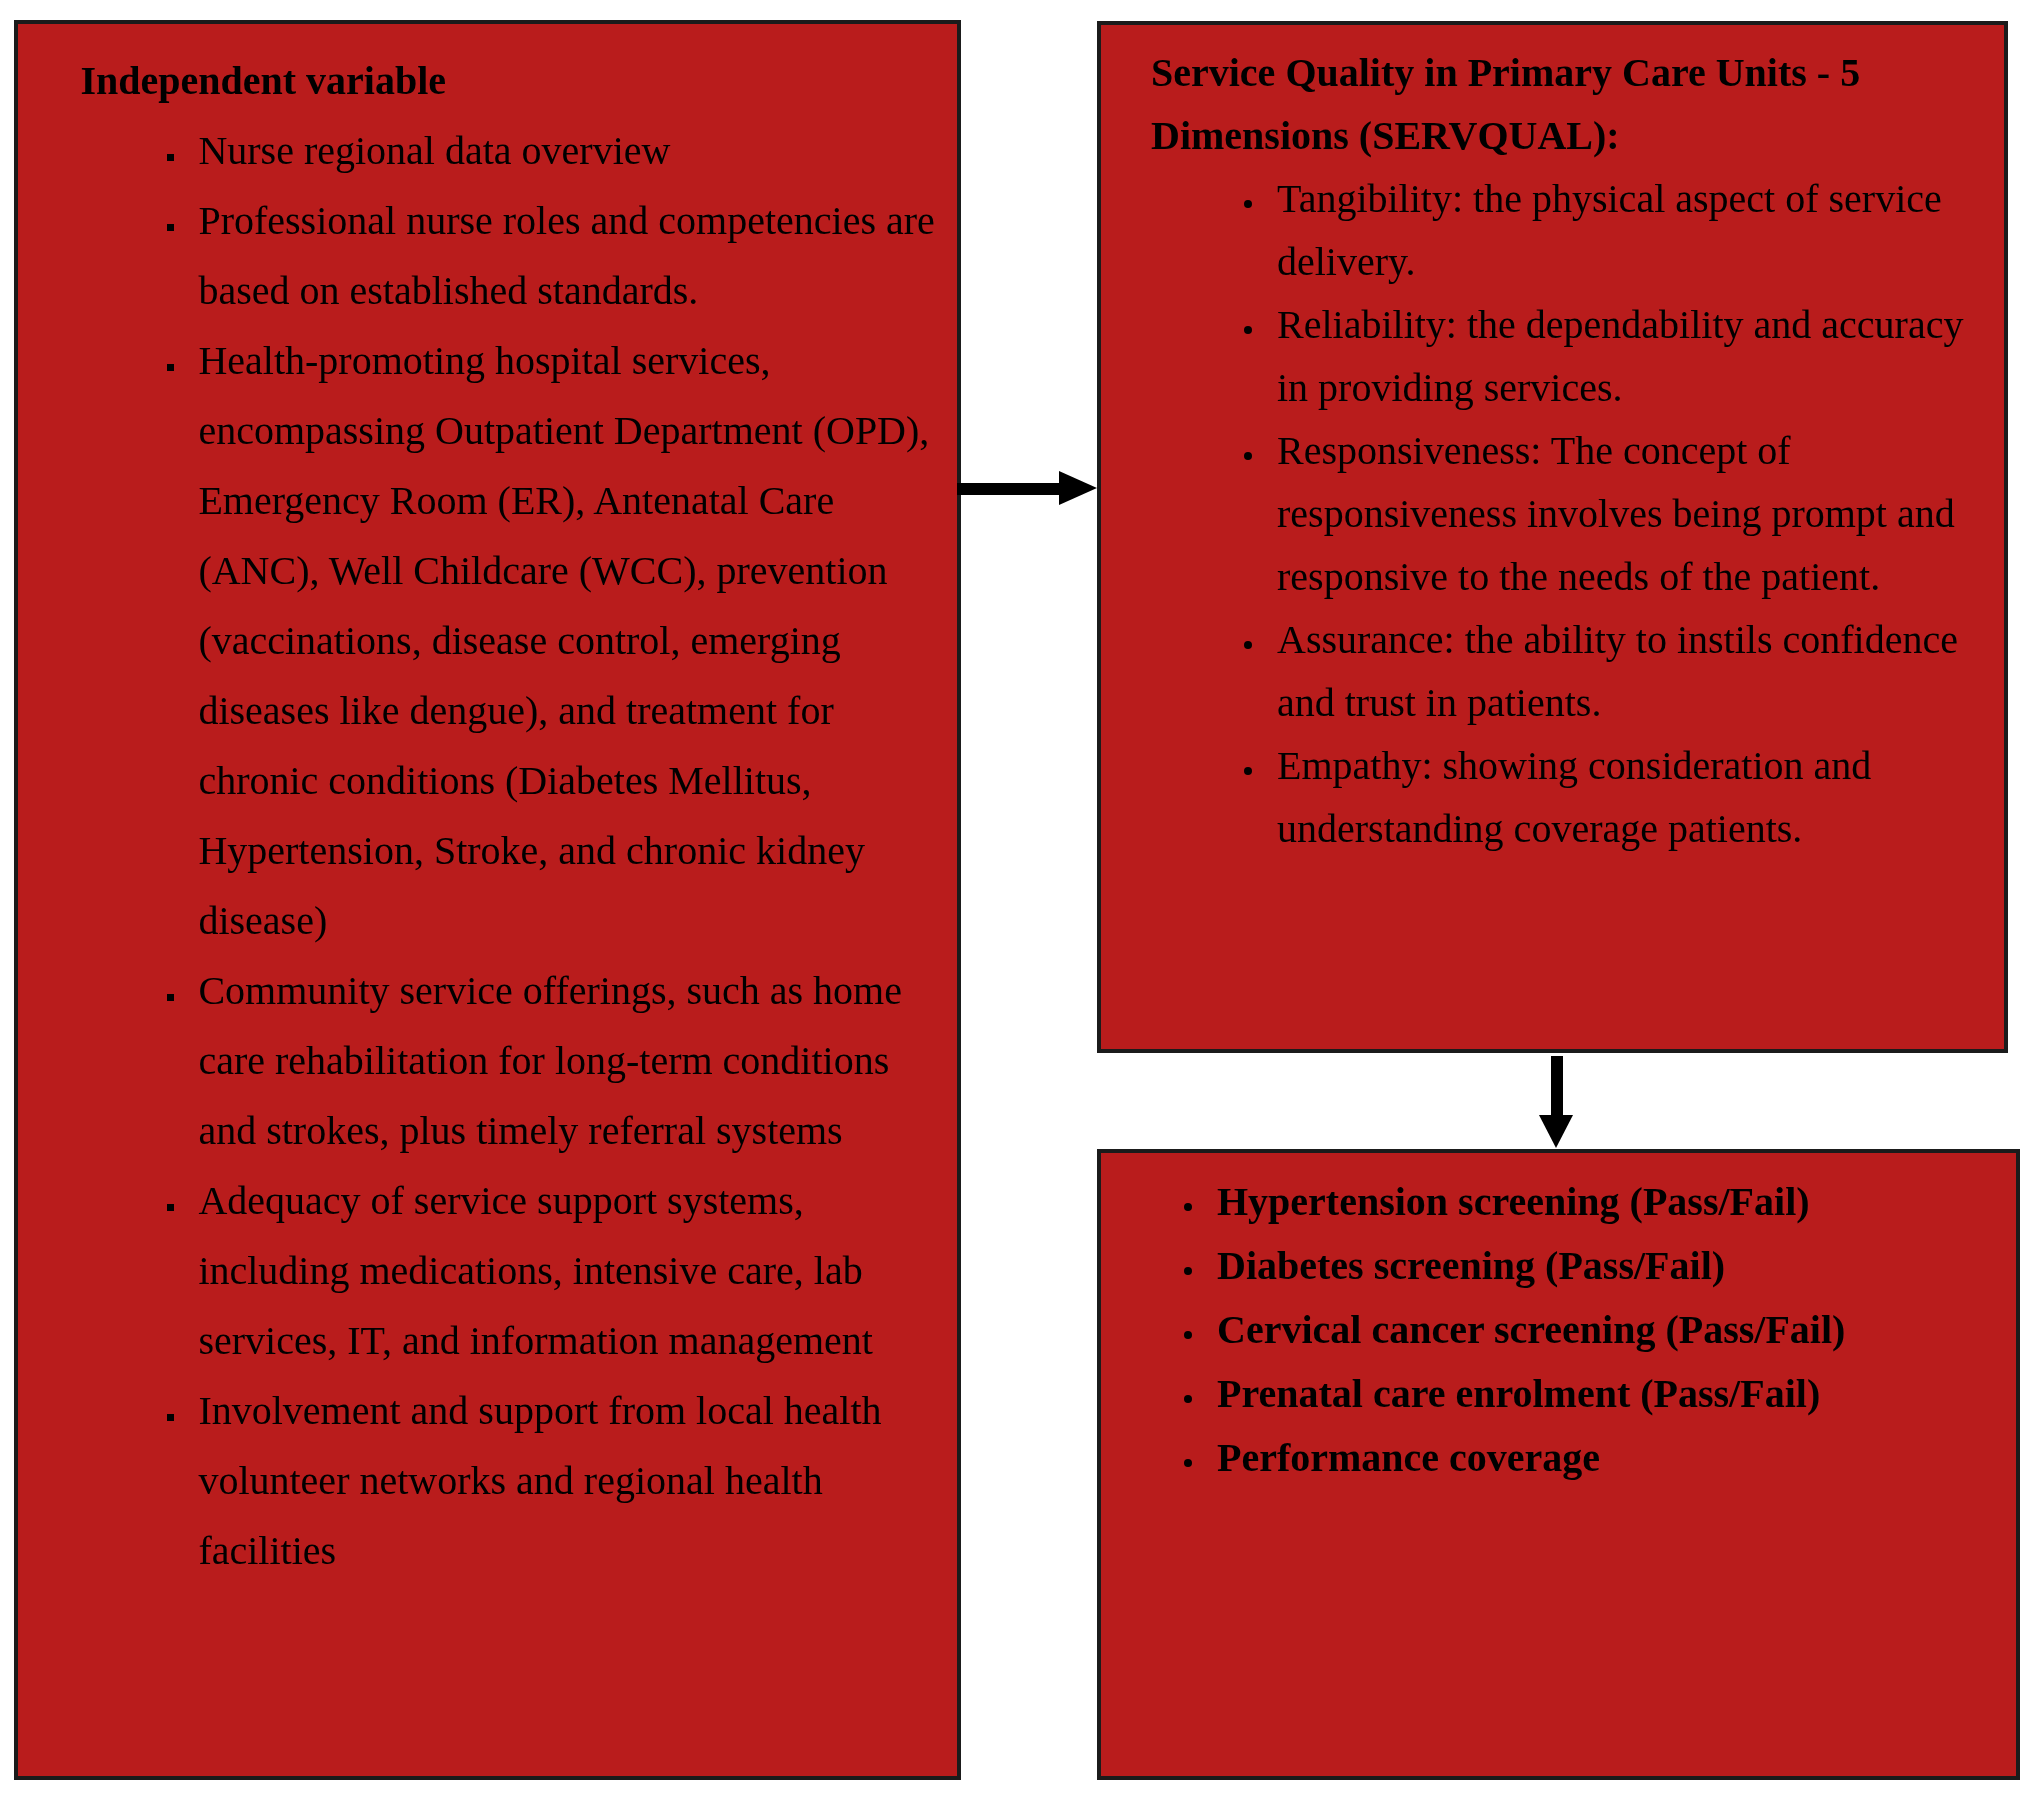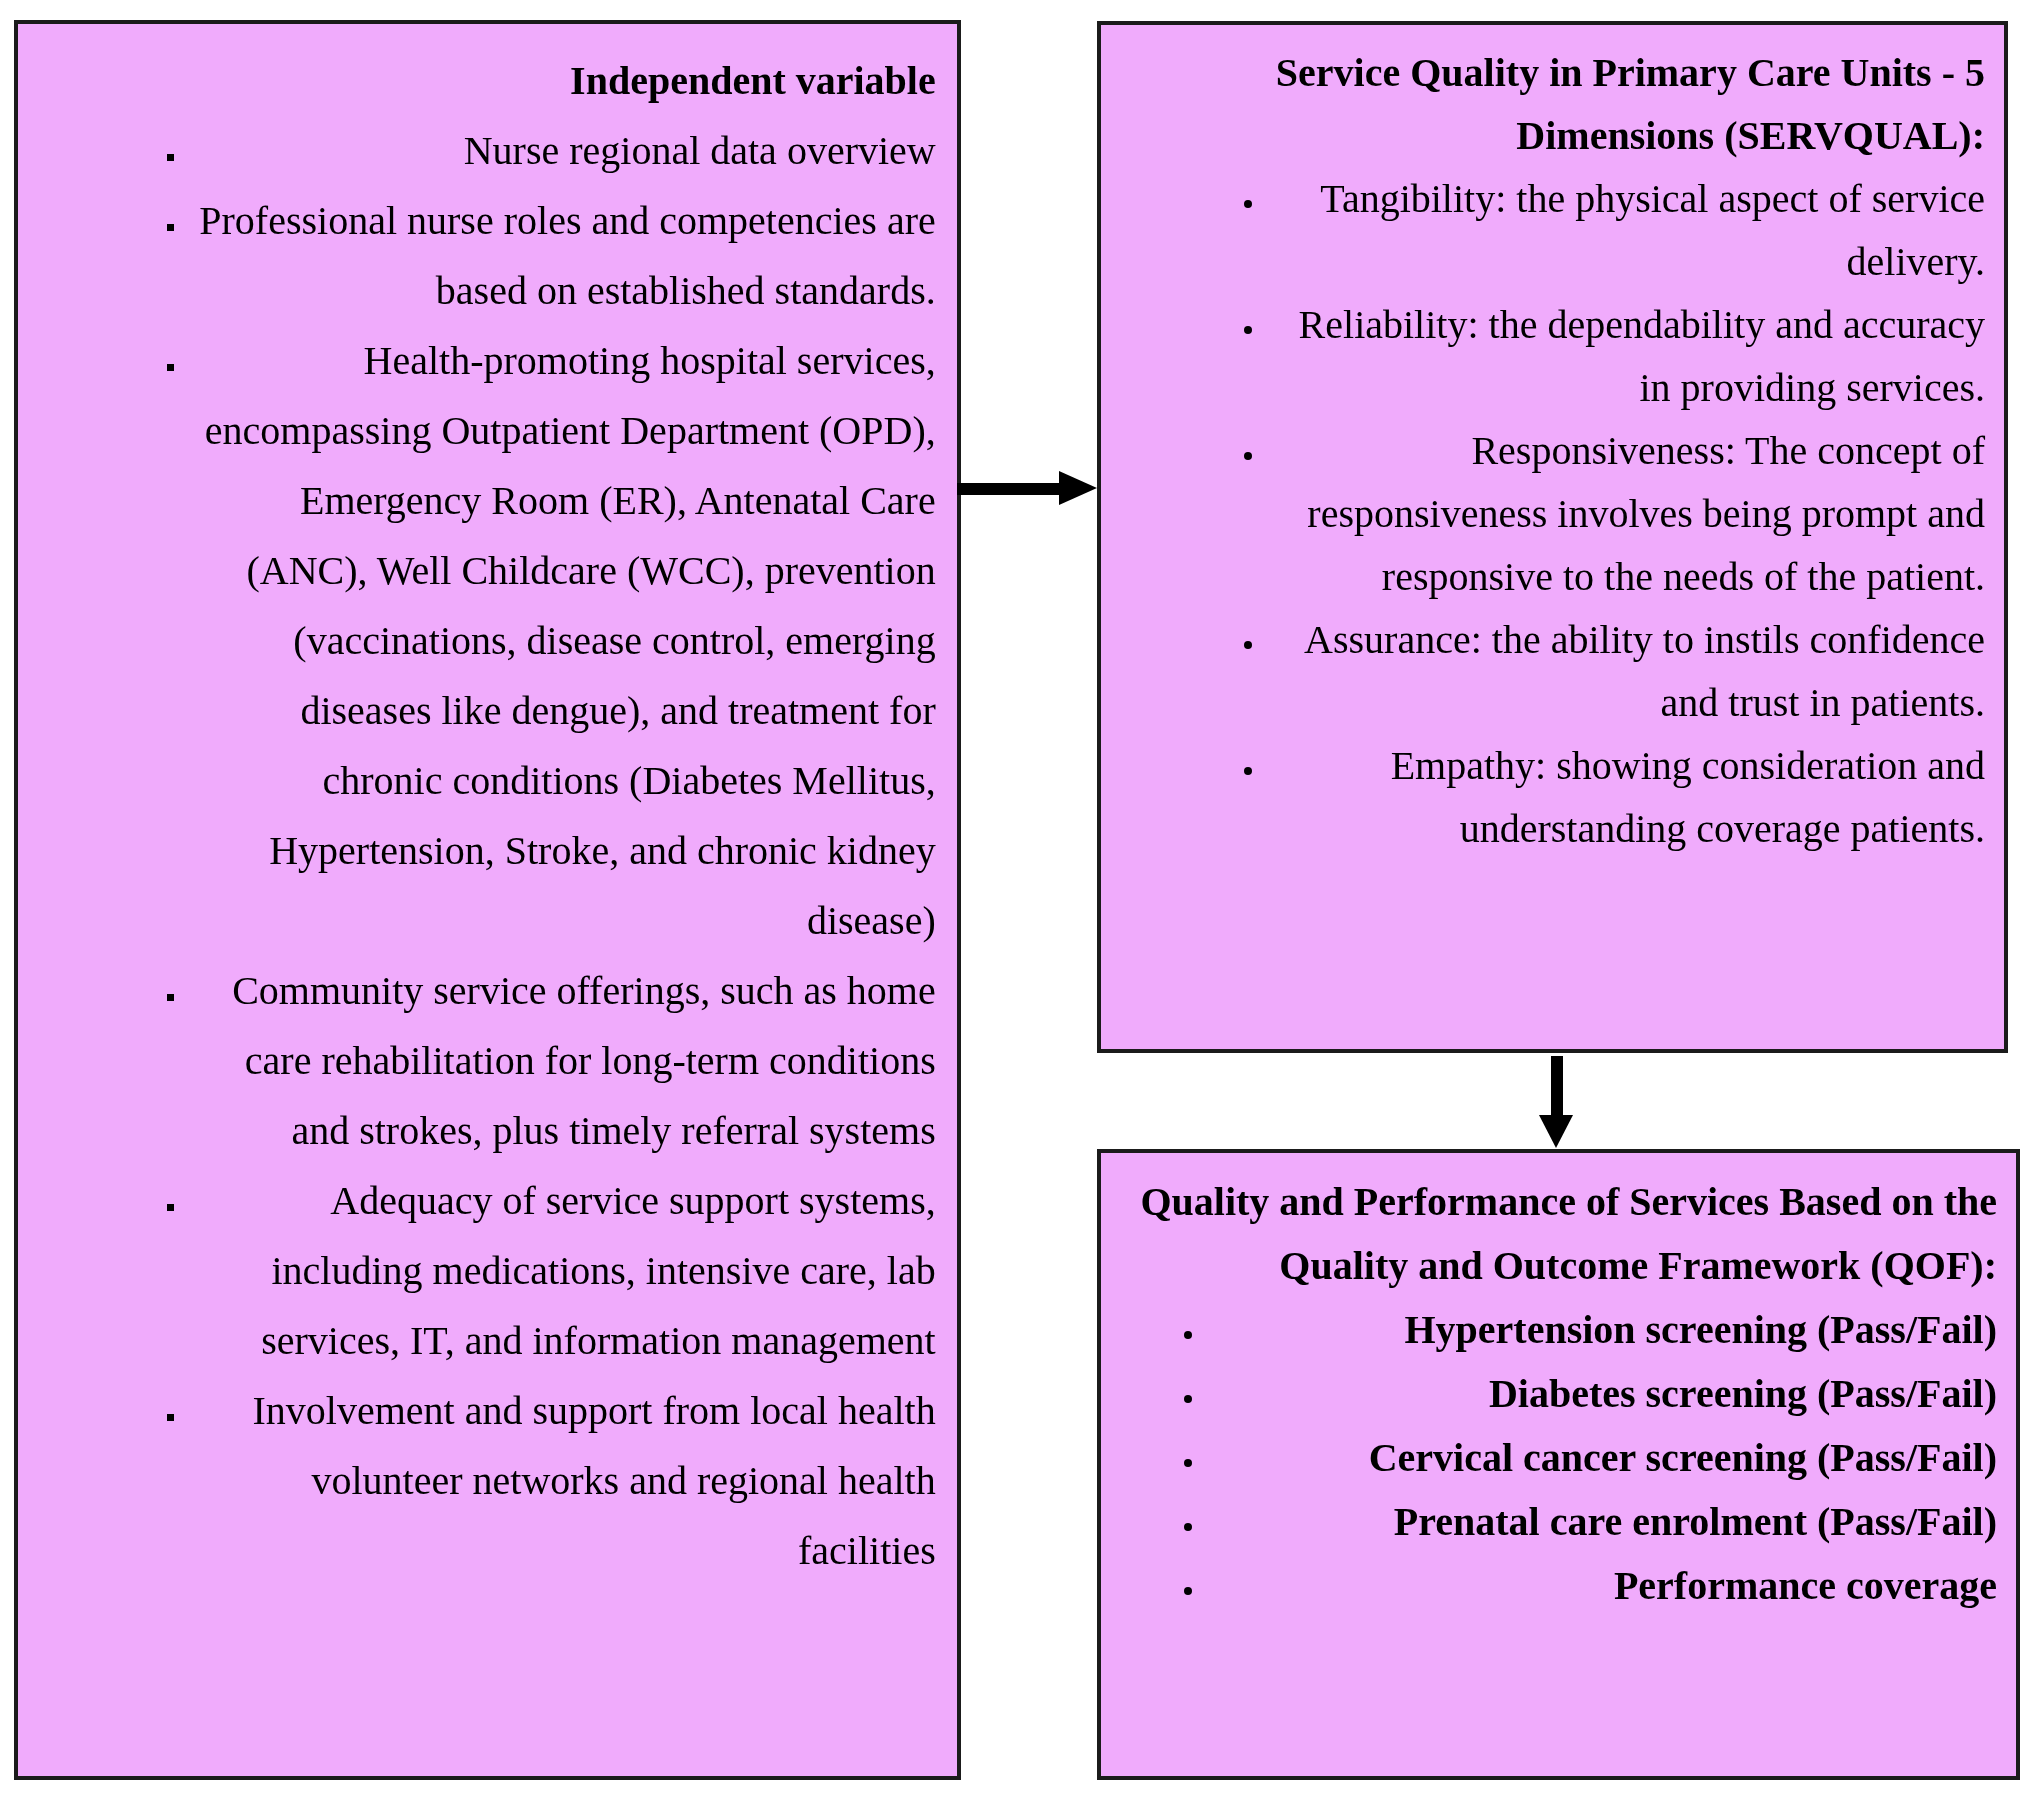--- a/index.html
+++ b/index.html
@@ -12,22 +12,21 @@
     width: 2035px;
     height: 1809px;
     background: #ffffff;
     font-family: "Liberation Serif", "DejaVu Serif", serif;
     color: #000000;
   }
   .box {
     position: absolute;
     box-sizing: border-box;
     border: 4.3px solid #1b1b1b;
-    background: #f0abfc;
-    text-align: right;
+    background: #b91c1c;
   }
   .box-title {
     font-weight: bold;
   }
   .box ul {
     margin: 0;
   }
   .box li {
     padding-left: 10px;
   }
@@ -161,21 +160,20 @@
         <li>Empathy: showing consideration and understanding coverage patients.</li>
       </ul>
   </div>
 
   <div id="arrow-down" class="arrow">
     <div class="shaft"></div>
     <div class="head"></div>
   </div>
 
   <div id="box-qof" class="box">
-    <div class="box-title">Quality and Performance of Services Based on the Quality and Outcome Framework (QOF):</div>
     <ul>
         <li>Hypertension screening (Pass/Fail)</li>
         <li>Diabetes screening (Pass/Fail)</li>
         <li>Cervical cancer screening (Pass/Fail)</li>
         <li>Prenatal care enrolment (Pass/Fail)</li>
         <li>Performance coverage</li>
       </ul>
   </div>
 
 </div>

